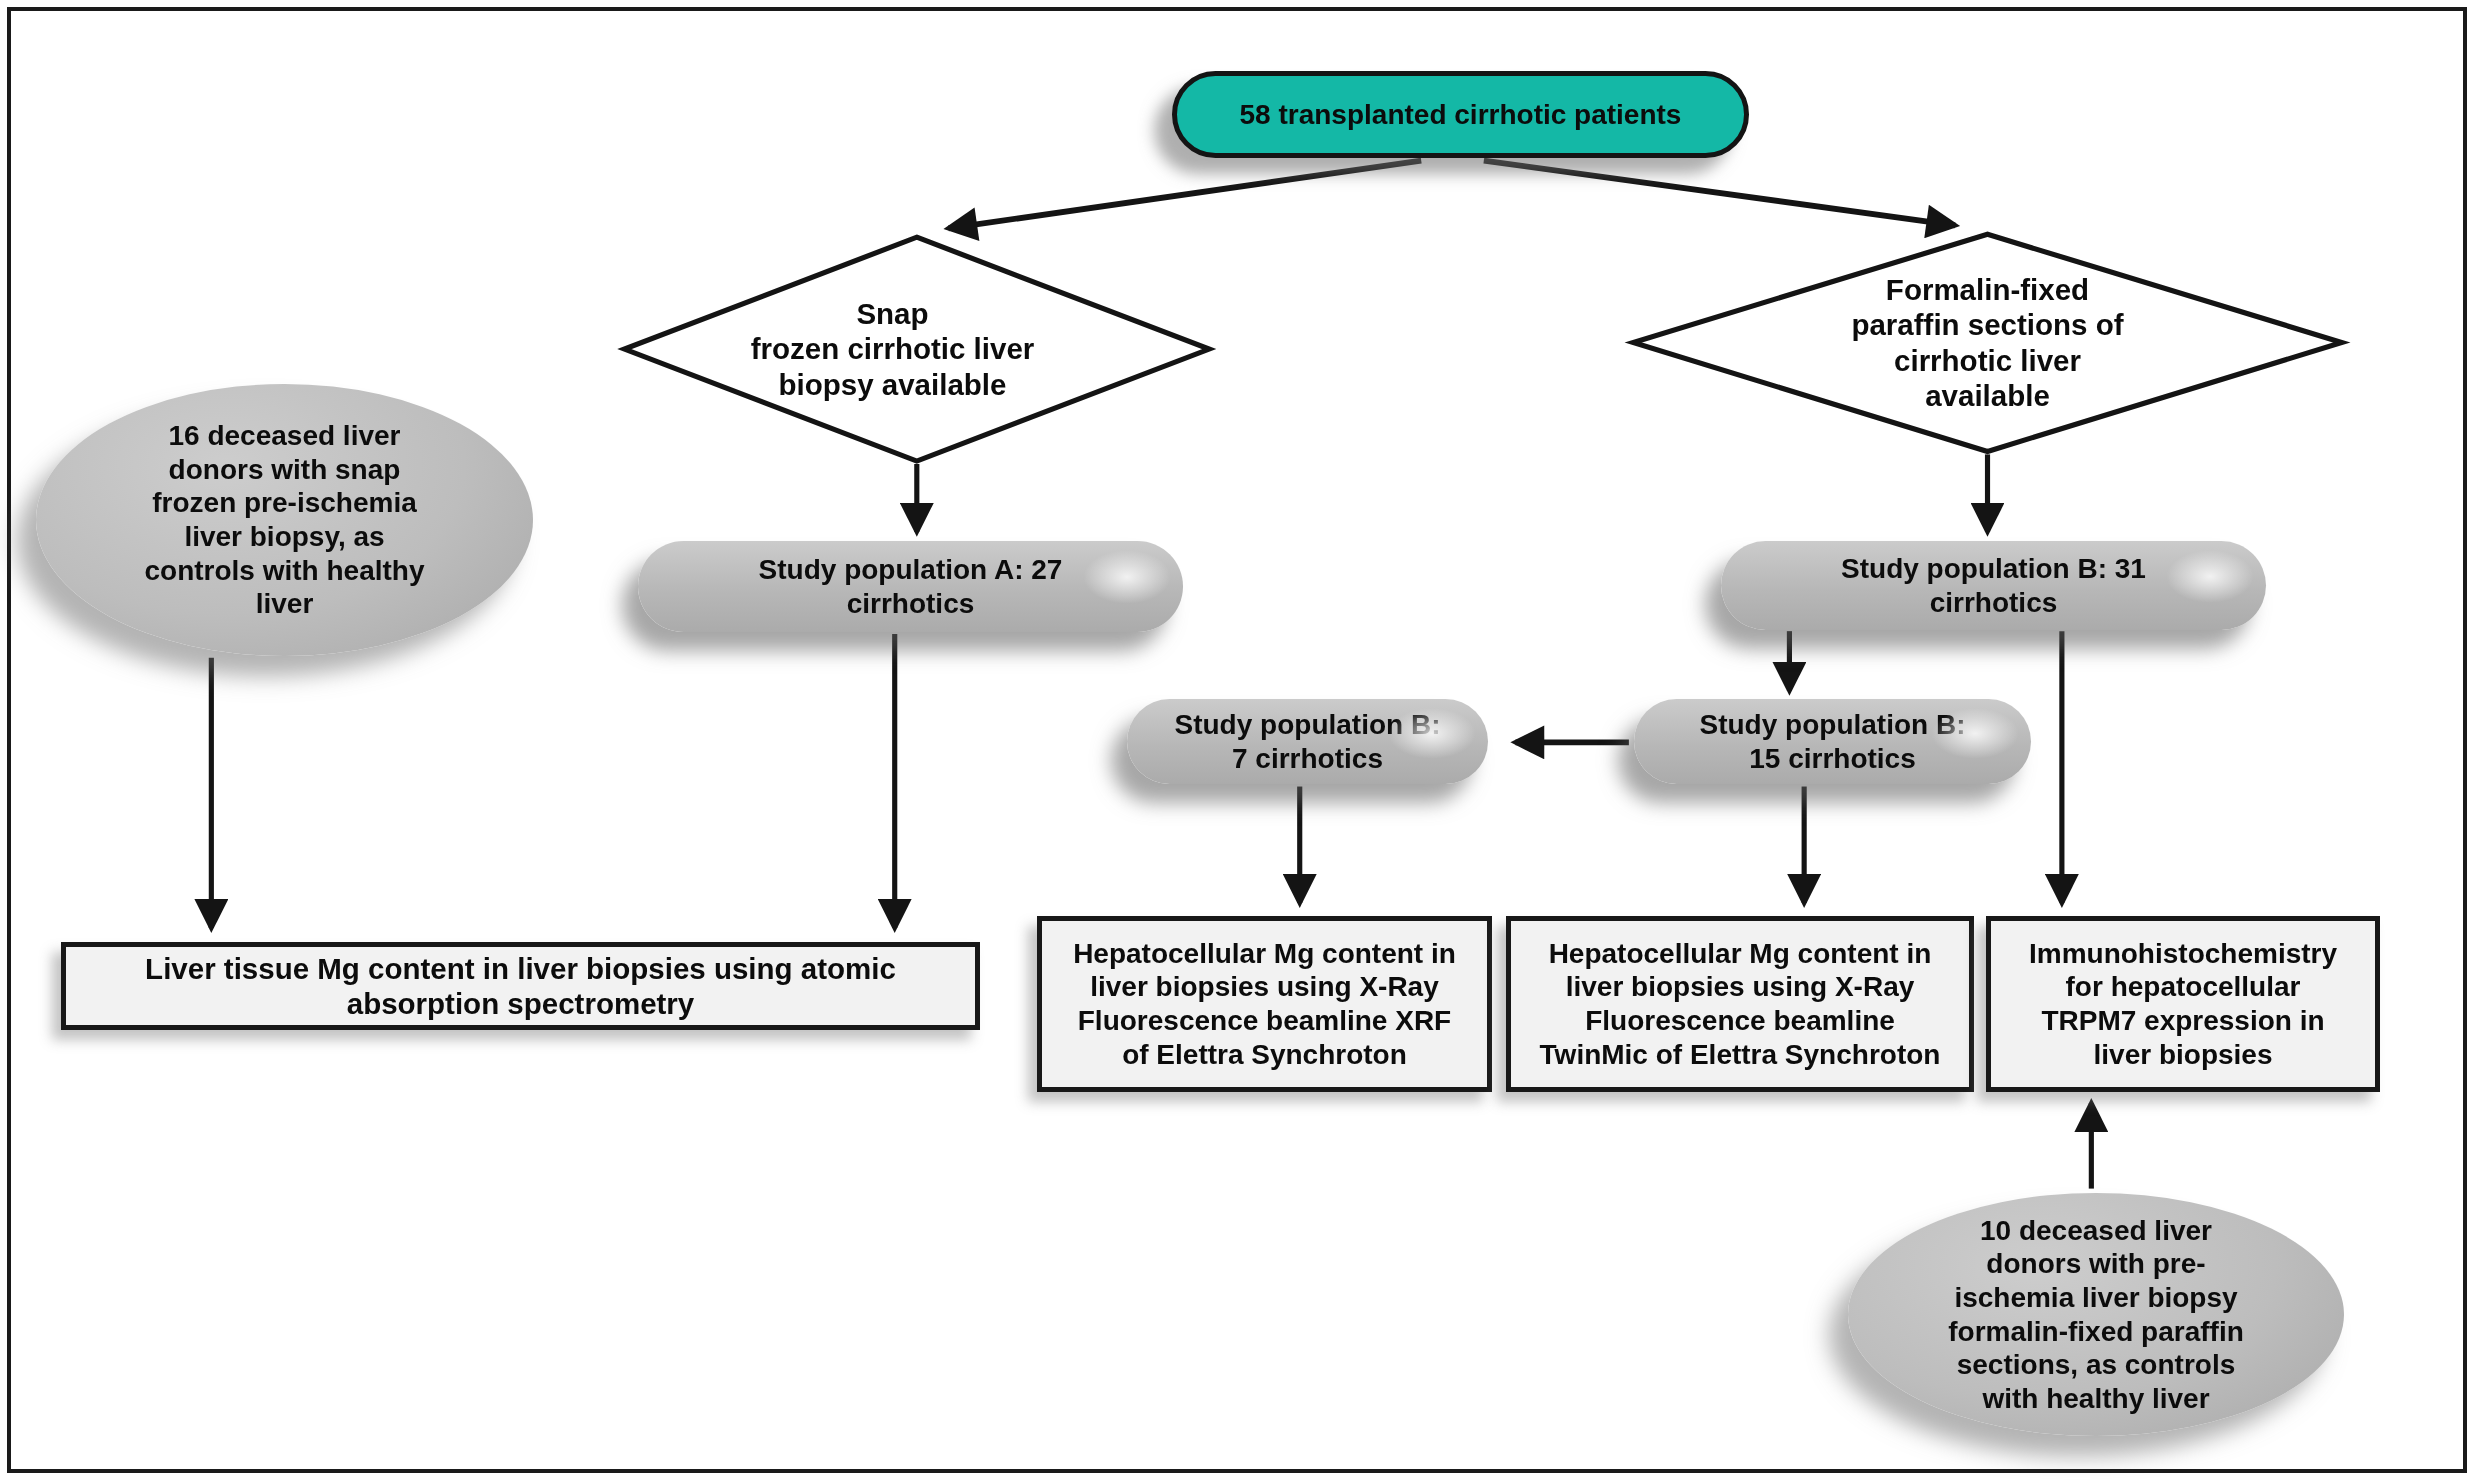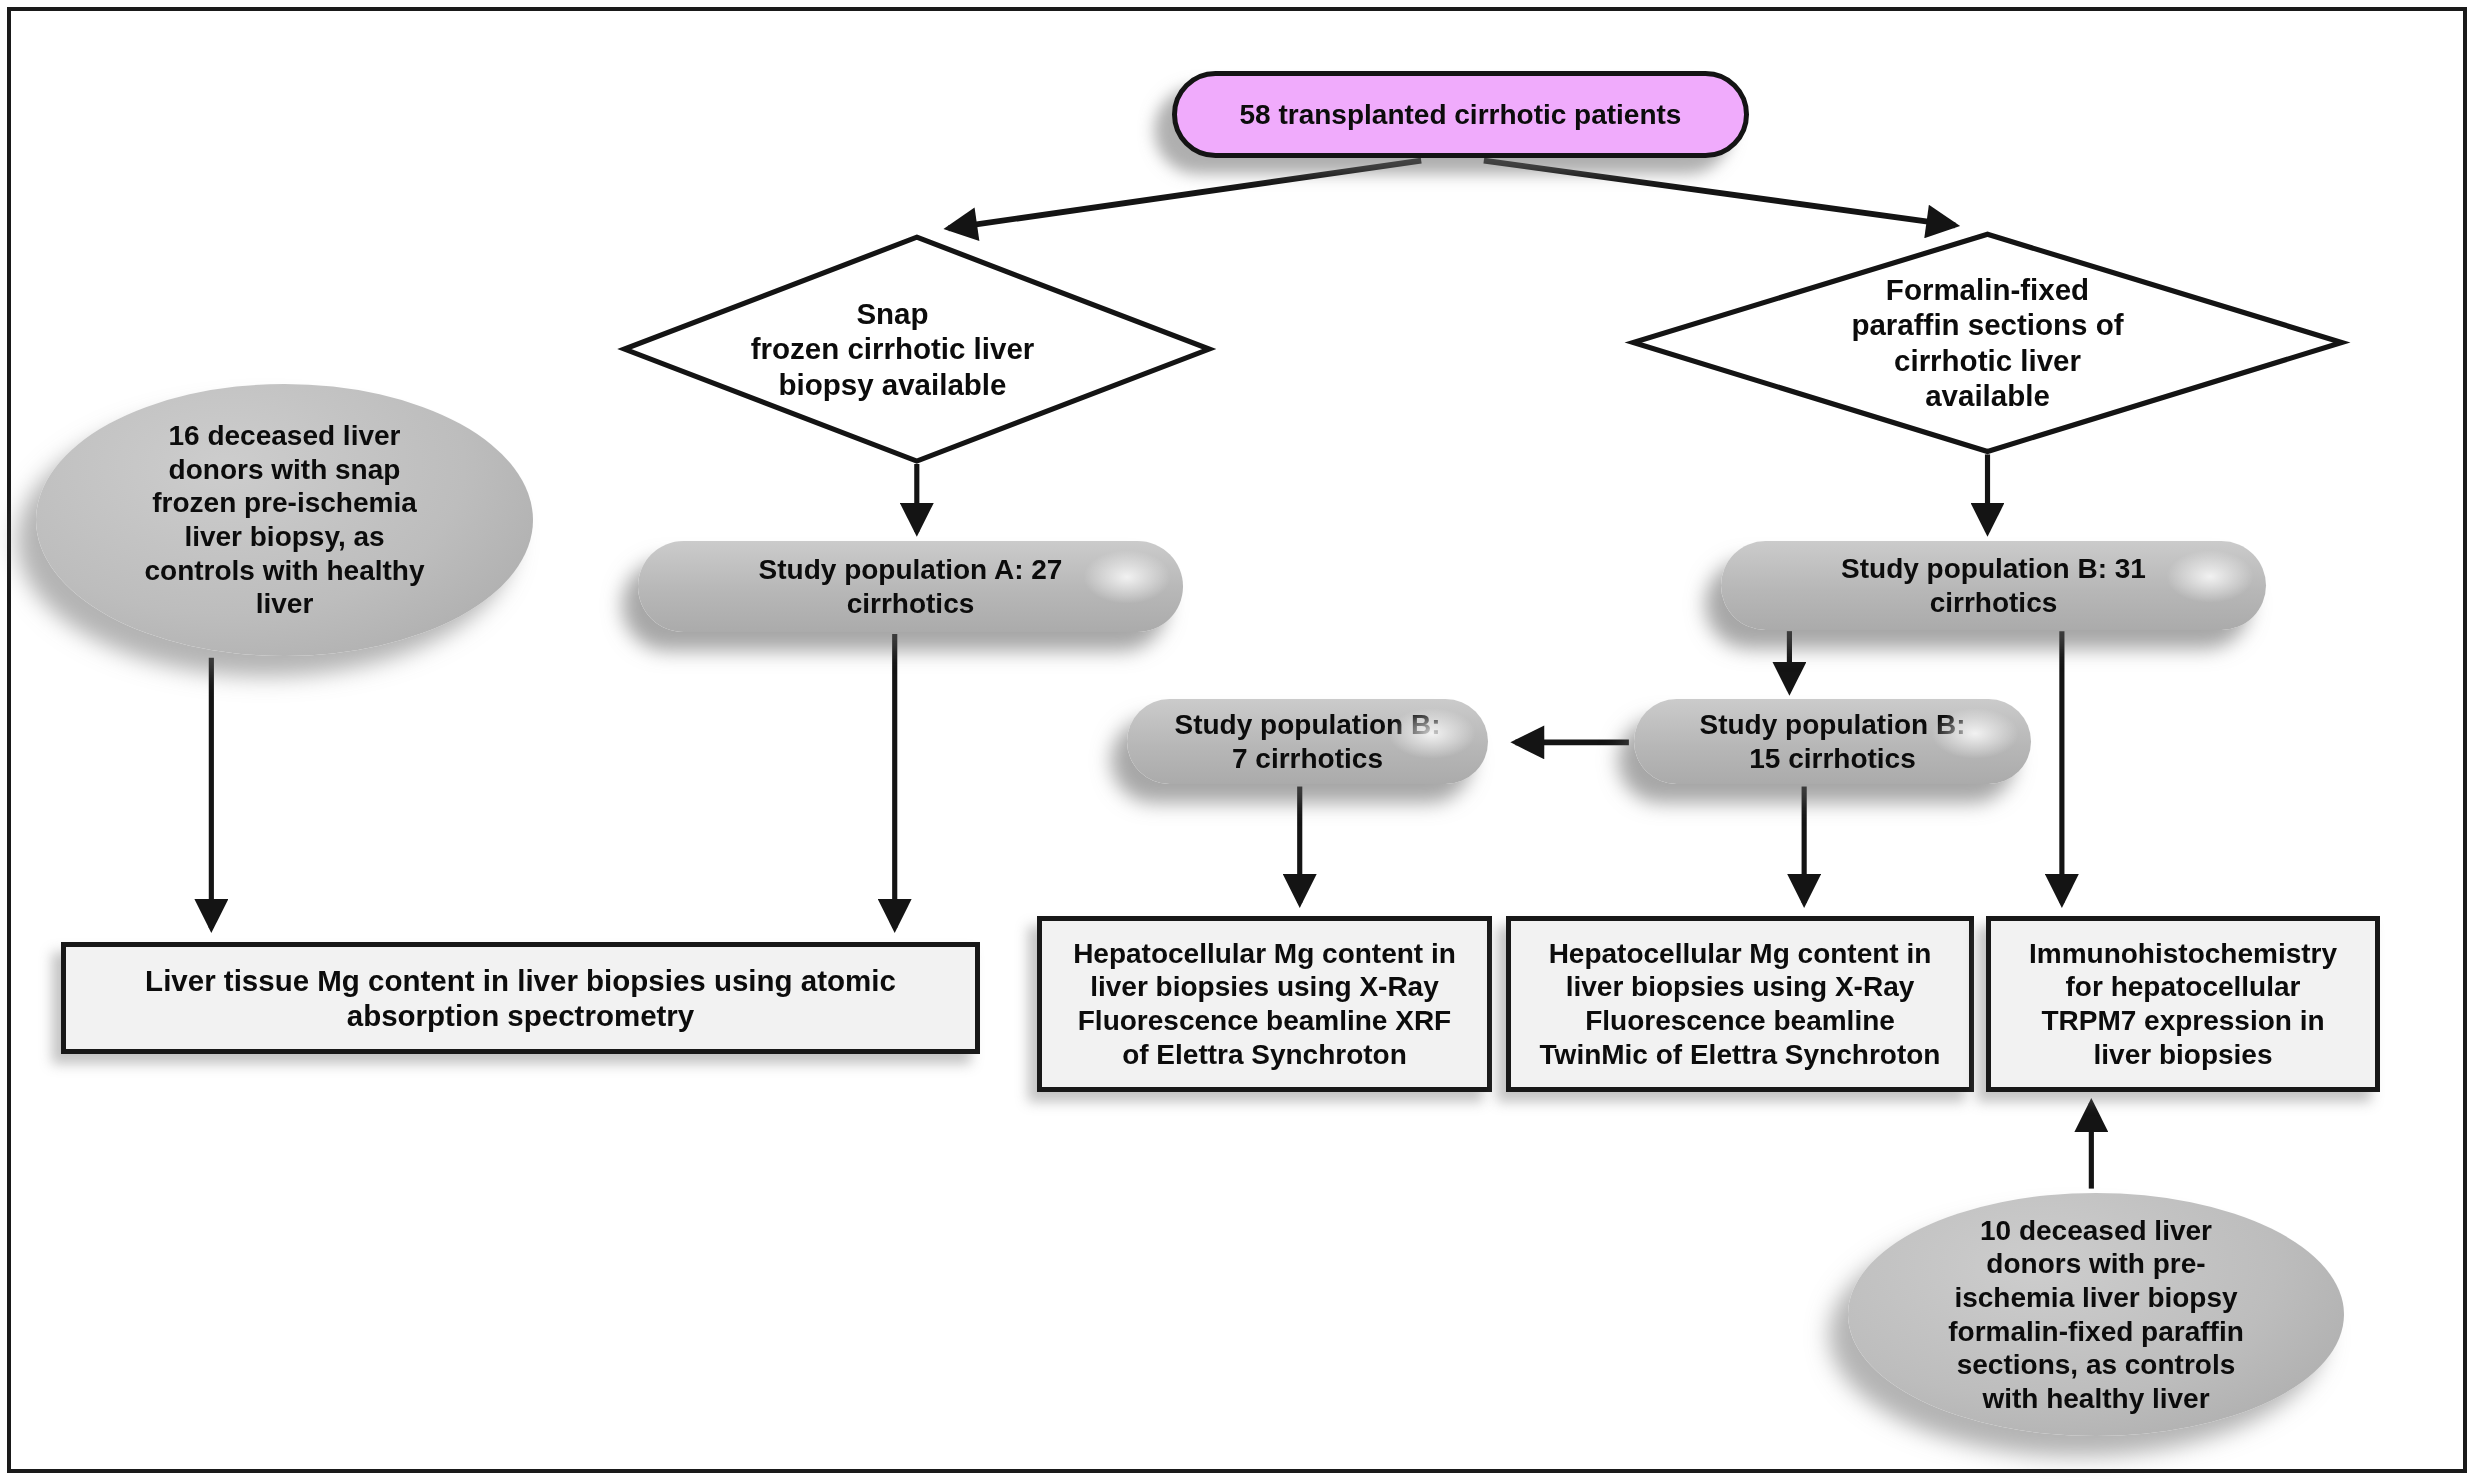--- a/index.html
+++ b/index.html
@@ -38,21 +38,21 @@
     line-height: 1.2;
   }
   .shape {
     position: absolute;
     display: flex;
     align-items: center;
     justify-content: center;
     box-sizing: border-box;
   }
   .stadium {
-    background: #f0abfc;
+    background: #14b8a6;
     border: 5.2px solid #141414;
     border-radius: 736px;
     box-shadow: -17.7px 16px 14.7px rgba(110,110,110,0.55);
     font-size: 28px;
     white-space: nowrap;
   }
   .pill {
     background: linear-gradient(180deg, #cbcbcb 0%, #b7b7b7 55%, #ababab 100%);
     border-radius: 736px;
     box-shadow: -16px 19px 19px rgba(95,95,95,0.55);
@@ -140,21 +140,21 @@
 
   <div class="shape pill node-text" style="left:638px; top:541px; width:545px; height:91px;">Study population A: 27
 cirrhotics</div>
   <div class="shape pill node-text" style="left:1721px; top:541px; width:545px; height:89px;">Study population B: 31
 cirrhotics</div>
   <div class="shape pill node-text" style="left:1127px; top:699px; width:361px; height:85px;">Study population B:
 7 cirrhotics</div>
   <div class="shape pill node-text" style="left:1634px; top:699px; width:397px; height:85px;">Study population B:
 15 cirrhotics</div>
 
-  <div class="shape obox obox-wide node-text" style="left:61px; top:942px; width:919px; height:112px;">Liver tissue Mg content in liver biopsies using atomic
+  <div class="shape obox obox-wide node-text" style="left:61px; top:942px; width:919px; height:88px;">Liver tissue Mg content in liver biopsies using atomic
 absorption spectrometry</div>
   <div class="shape obox node-text" style="left:1037px; top:916px; width:455px; height:176px;">Hepatocellular Mg content in
 liver biopsies using X-Ray
 Fluorescence beamline XRF
 of Elettra Synchroton</div>
   <div class="shape obox node-text" style="left:1506px; top:916px; width:468px; height:176px;">Hepatocellular Mg content in
 liver biopsies using X-Ray
 Fluorescence beamline
 TwinMic of Elettra Synchroton</div>
   <div class="shape obox node-text" style="left:1986px; top:916px; width:394px; height:176px;text-align:center;">Immunohistochemistry

